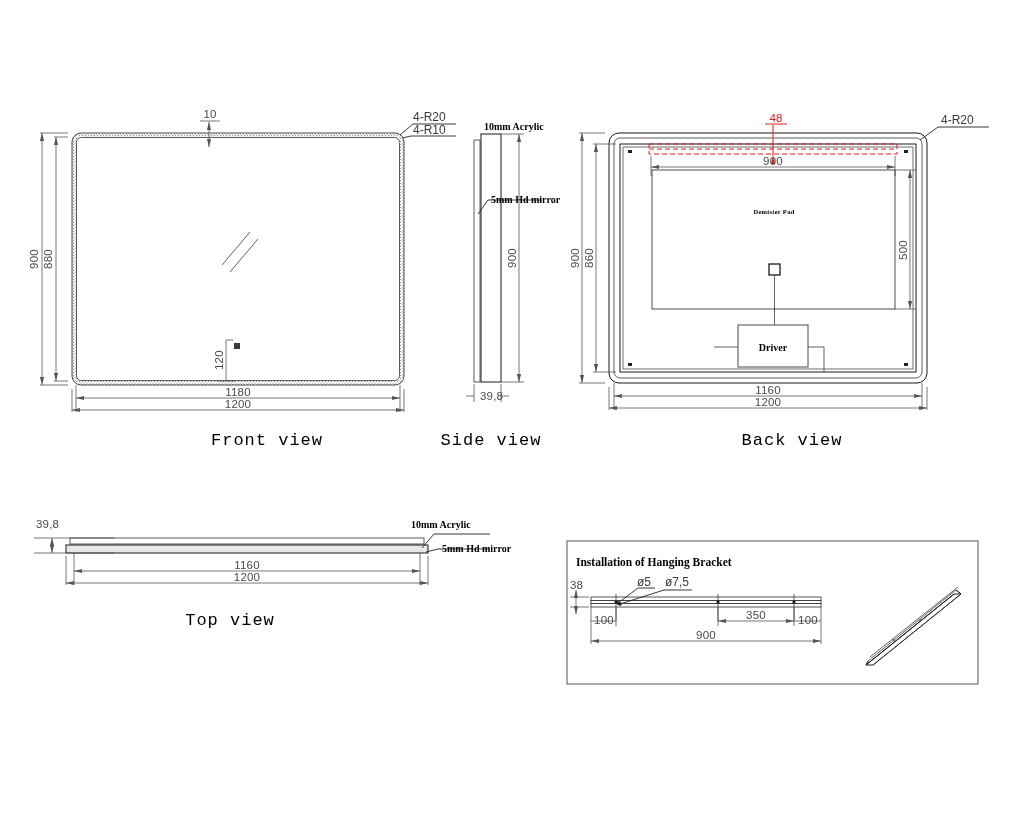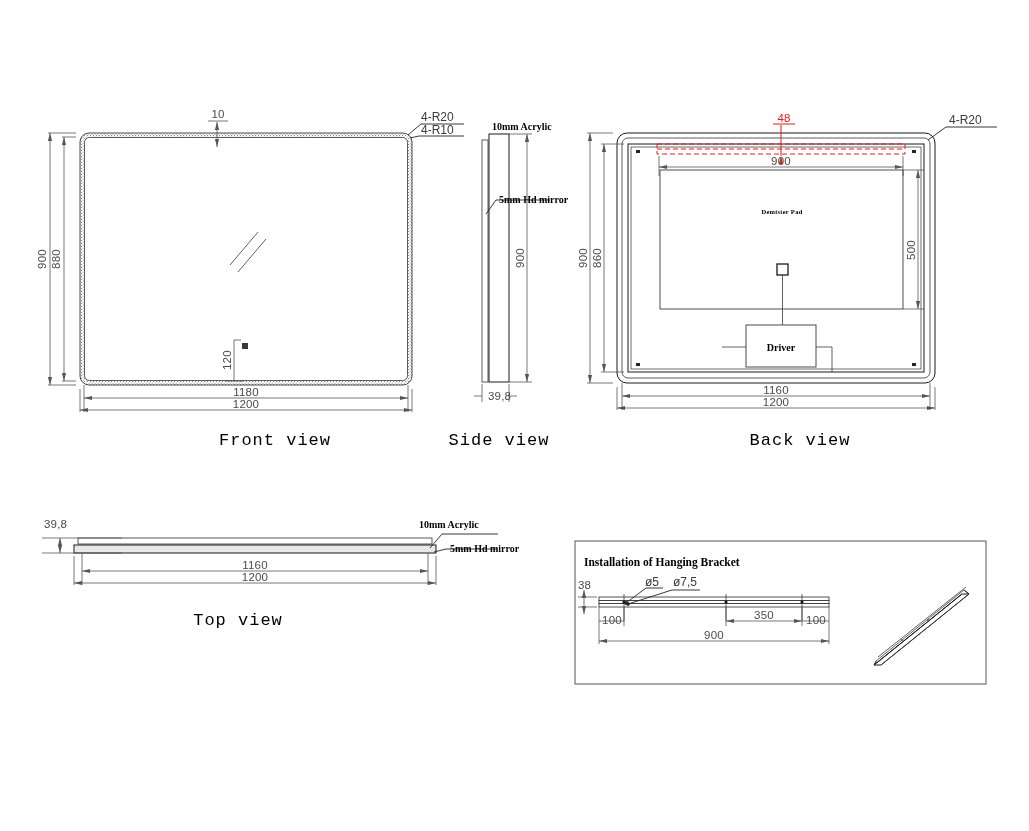--- a/index.html
+++ b/index.html
@@ -11,21 +11,21 @@
   body {
     width: 1029px;
     height: 831px;
     position: relative;
     overflow: hidden;
     font-family: "Liberation Mono", "DejaVu Sans Mono", monospace;
     color: #000000;
   }
   #drawing-root {
     position: absolute;
-    left: 12px; top: 0;
+    left: 4px; top: 0;
     width: 828px;
     height: 831px;
   }
   svg.sheet {
     display: block;
     width: 1029px;
     height: 831px;
   }
   
   .ln      { stroke: #1a1a1a; stroke-width: 1; fill: none; }

